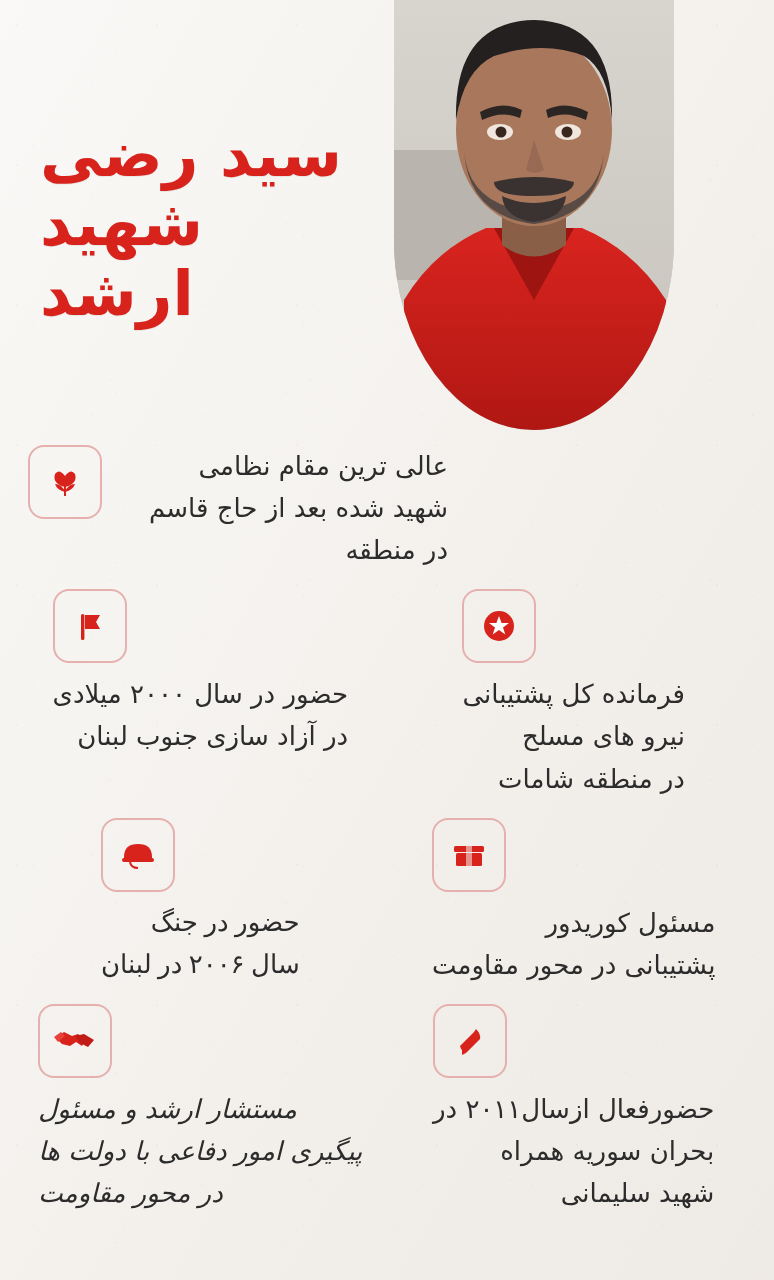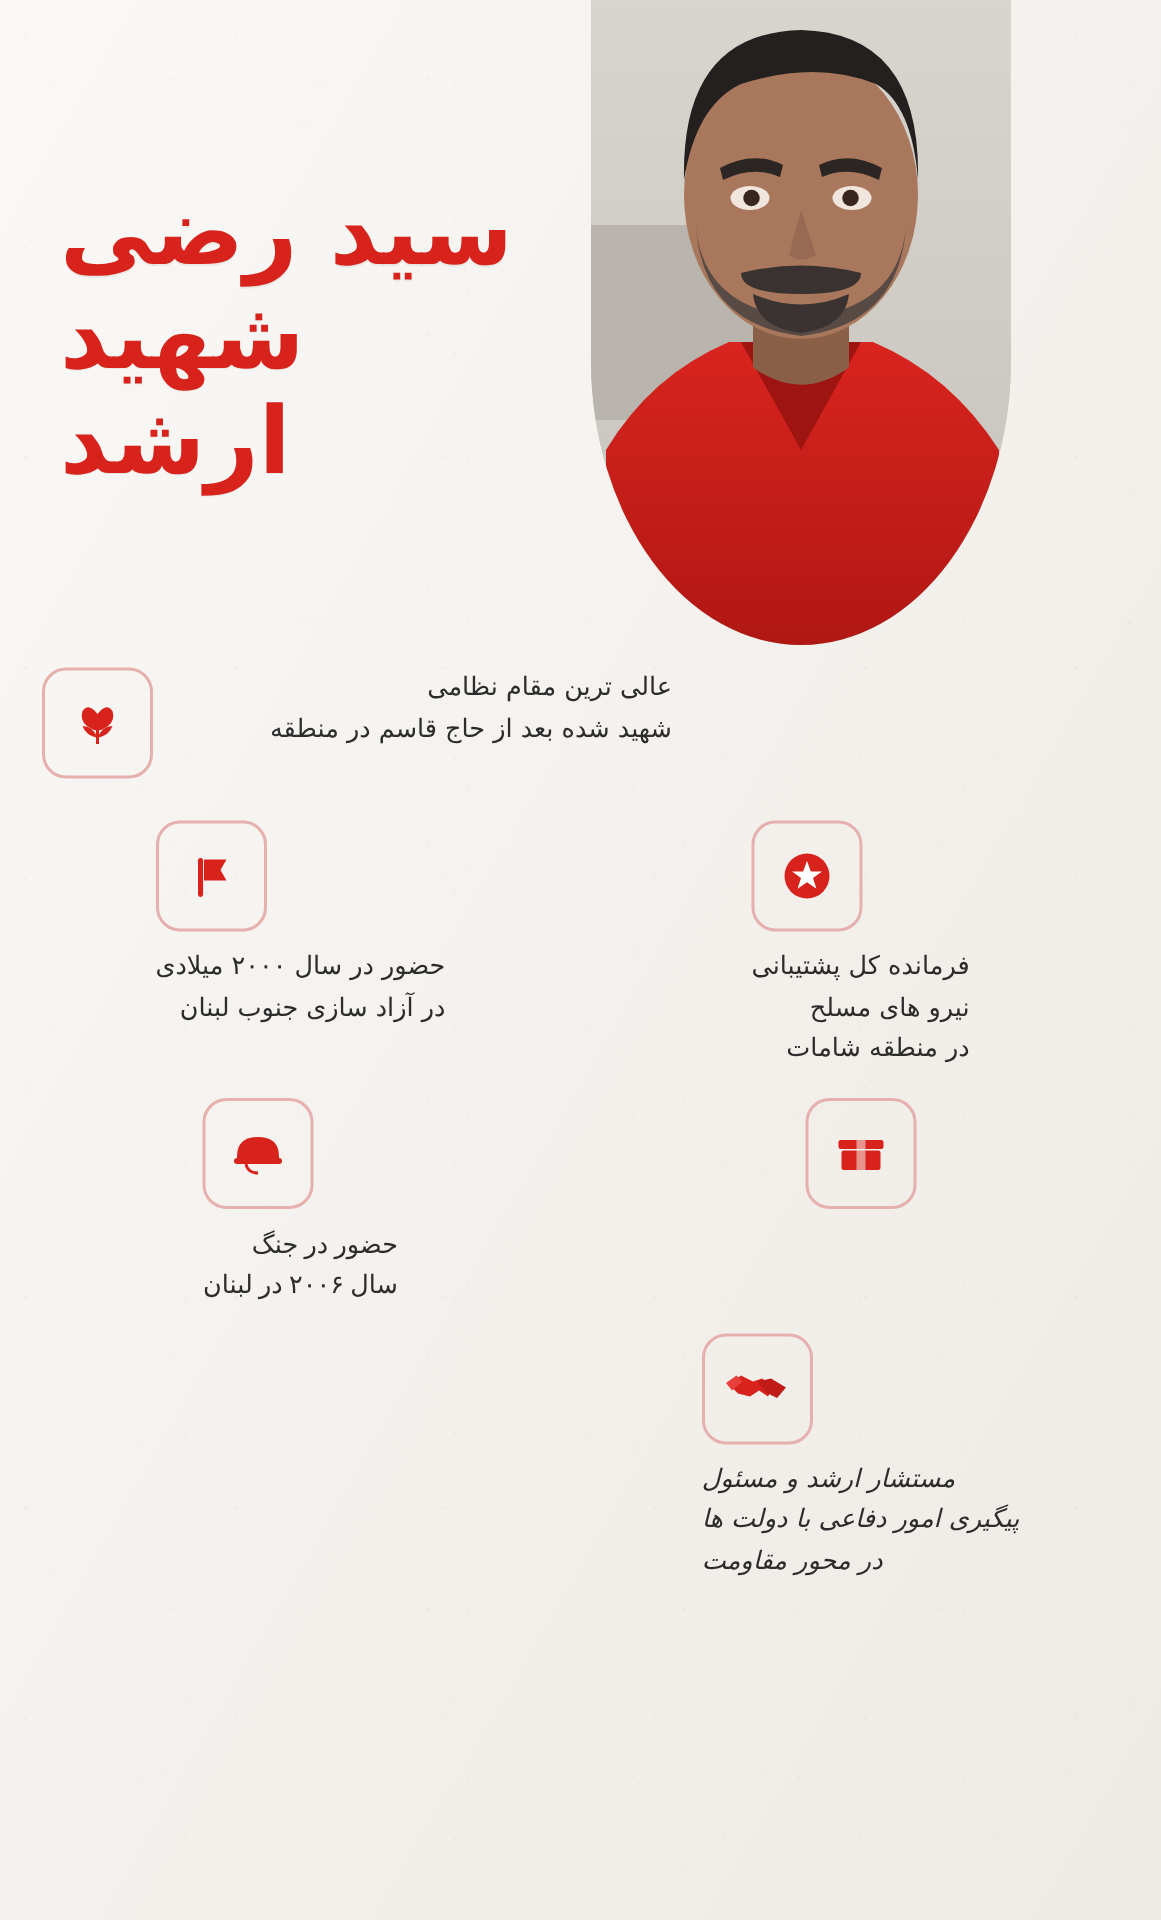--- a/index.html
+++ b/index.html
@@ -104,21 +104,21 @@
     align-items: center;
     justify-content: center;
     box-sizing: border-box;
     background: transparent;
     margin-bottom: 10px;
   }
   .item .caption {
     text-align: right;
     direction: rtl;
     color: #2c2c2c;
-    font-size: 17px;
+    font-size: 26px;
     line-height: 1.62;
     width: 100%;
     white-space: pre-line;
   }
   .item.full .caption {
     width: 330px;
   }
   .item.full .icon-box {
     margin-right: 0;
   }
@@ -239,39 +239,54 @@
     <div class="row">
       <div class="item" style="align-items:center;">
         <div class="right-align-wrap">
           <div class="icon-box">
             <svg width="44" height="40" viewBox="0 0 44 40">
               <rect x="7" y="11" width="30" height="6" rx="1.5" fill="#d8231d"></rect>
               <rect x="9" y="18" width="26" height="13" rx="1.5" fill="#d8231d"></rect>
               <rect x="19" y="11" width="6" height="20" fill="#f2efea" opacity="0.55"></rect>
             </svg>
           </div>
+          <div class="caption" style="text-align:right;">مسئول کوریدور
+پشتیبانی در محور مقاومت</div>
         </div>
       </div>
 
       <div class="item" style="align-items:center;font-family:Liberation Serif, serif;">
         <div class="right-align-wrap">
           <div class="icon-box">
             <svg width="44" height="40" viewBox="0 0 44 40">
               <path d="M8 22 Q8 9 22 9 Q36 9 36 22 L36 24 L8 24 Z" fill="#d8231d"></path>
               <rect x="6" y="23" width="32" height="4" rx="2" fill="#d8231d"></rect>
               <path d="M14 27 Q15 33 22 33" stroke="#d8231d" stroke-width="2" fill="none"></path>
             </svg>
           </div>
           <div class="caption" style="text-align:right;">حضور در جنگ
 سال ۲۰۰۶ در لبنان</div>
         </div>
       </div>
     </div>
 
     <div class="row">
+      <div class="item" style="align-items:center;">
+        <div class="right-align-wrap">
+          <div class="icon-box">
+            <svg width="40" height="40" viewBox="0 0 40 40">
+              <path d="M26 8 Q31 13 30 18 L16 32 Q11 30 10 25 L24 11 Z" fill="#d8231d"></path>
+              <path d="M12 28 L16 32 L12 34 Z" fill="#d8231d"></path>
+            </svg>
+          </div>
+          <div class="caption" style="text-align:right;">حضورفعال ازسال۲۰۱۱ در
+بحران سوریه همراه
+شهید سلیمانی</div>
+        </div>
+      </div>
 
       <div class="item" style="align-items:center;">
         <div class="right-align-wrap">
           <div class="icon-box">
             <svg width="46" height="34" viewBox="0 0 46 34">
               <path d="M4 14 L12 8 L20 12 L26 10 L34 15 L30 22 L24 18 L18 22 L10 20 Z" fill="#d8231d"></path>
               <path d="M23 12 L32 10 L42 16 L36 23 L28 19 Z" fill="#c01b16"></path>
               <path d="M2 13 L9 8 L13 12 L6 18 Z" fill="#e8403a"></path>
             </svg>
           </div>

